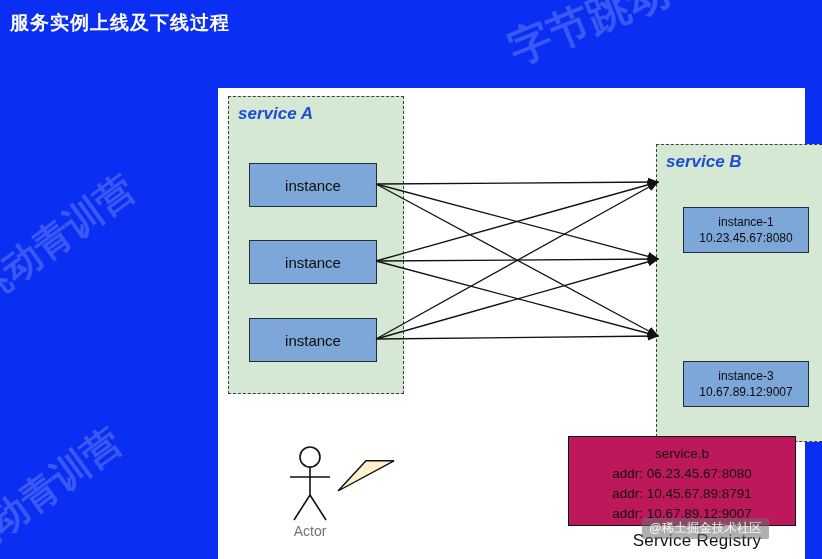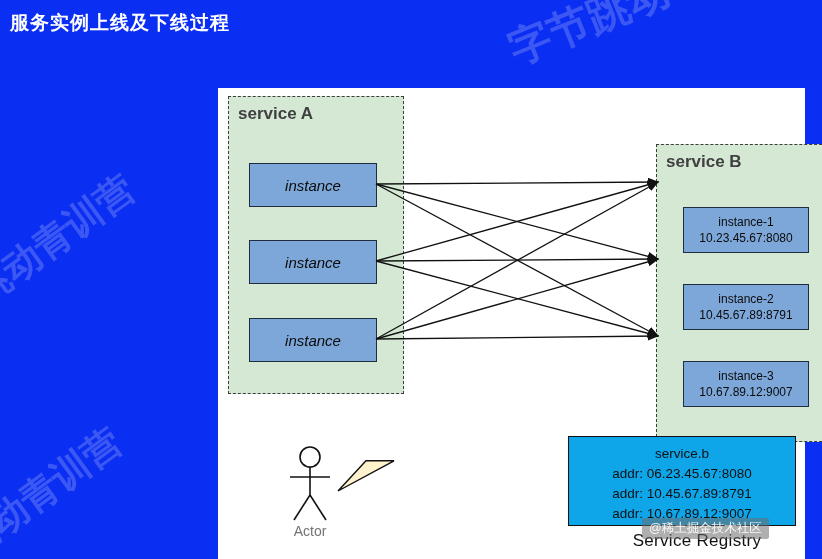--- a/index.html
+++ b/index.html
@@ -8,34 +8,34 @@
   .slide { position: relative; width: 822px; height: 559px; background: #0a2ef2; overflow: hidden; }
   .slide-title { position: absolute; left: 10px; top: 10px; font-size: 19px; font-weight: bold; color: #ffffff; letter-spacing: 1px; }
   .wm { position: absolute; color: rgba(255,255,255,0.20); font-weight: bold; white-space: nowrap; pointer-events: none; z-index: 1; }
   .wm-top-right { left: 505px; top: -8px; font-size: 42px; transform: rotate(-22deg); }
   .wm-left { left: -42px; top: 215px; font-size: 38px; transform: rotate(-36deg); }
   .wm-bottom-left { left: -55px; top: 468px; font-size: 38px; transform: rotate(-36deg); }
   .panel { position: absolute; left: 218px; top: 88px; width: 587px; height: 471px; background: #ffffff; z-index: 2; }
   .svcbox { position: absolute; background: #d5e8d4; border: 1.5px dashed #3d3d3d; }
   .svc-a { left: 10px; top: 8px; width: 176px; height: 298px; }
   .svc-b { left: 438px; top: 8px; width: 171px; height: 298px; margin-top: 48px; }
-  .svc-label { position: absolute; left: 9px; top: 7px; font-size: 17px; font-weight: 600; color: #404040; }
+  .svc-label { position: absolute; left: 9px; top: 7px; font-size: 17px; font-weight: 600; color: #1d4ed8; font-style: italic; }
   .inst { position: absolute; background: #7da7d8; border: 1px solid #1f2d3d; color: #0b0b0b;
           display: flex; align-items: center; justify-content: center; text-align: center; }
-  .inst-a { left: 20px; width: 128px; height: 44px; font-size: 15px; font-style: italic; }
+  .inst-a { left: 20px; width: 128px; height: 44px; font-size: 15px; }
   .inst-b { left: 26px; width: 126px; height: 46px; font-size: 12px; line-height: 1.35; flex-direction: column; }
   .arrows { position: absolute; left: 0; top: 0; width: 587px; height: 471px; pointer-events: none; }
   .actor-figure { position: absolute; left: 60px; top: 355px; width: 70px; height: 80px; }
   .actor-label { position: absolute; left: 60px; top: 435px; width: 64px; text-align: center; font-size: 14px; color: #737373; }
   .speech-bubble { position: absolute; left: 127px; top: 327px; width: 114px; height: 46px;
                    background: #fff2cc; border: 1px solid #111; font-size: 13.5px; color: #111;
                    display: flex; align-items: center; justify-content: center; text-align: center; padding: 4px 8px; z-index: 3; }
   .speech-tail { position: absolute; left: 118px; top: 372px; width: 62px; height: 34px; z-index: 4; }
   .registry-box { position: absolute; left: 350px; top: 348px; width: 228px; height: 90px;
-                  background: #0ea5e9; border: 1px solid #111; text-align: center; font-size: 13.5px;
+                  background: #be185d; border: 1px solid #111; text-align: center; font-size: 13.5px;
                   color: #111; padding-top: 7px; line-height: 20px; }
   .registry-title { font-size: 13.5px; }
   .registry-label { position: absolute; left: 379px; top: 443px; width: 200px; text-align: center;
                     font-size: 17px; color: #111; letter-spacing: 0.3px; }
   .credit { position: absolute; left: 424px; top: 430px; font-size: 12.5px; color: rgba(255,255,255,0.92);
             background: rgba(110,110,110,0.55); padding: 2px 7px; border-radius: 2px; z-index: 5; text-align: right; }
 </style>
 </head>
 <body>
 
@@ -60,24 +60,20 @@
       <div class="inst inst-a" style="top:221px">
         <span>instance</span>
       </div>
     </div>
 
     <div class="svcbox svc-b">
       <div class="svc-label">service B</div>
       <div class="inst inst-b" style="top:62px">
         <span>instance-1</span>
         <span>10.23.45.67:8080</span>
-      </div>
-      <div class="inst inst-b" style="top:139px">
-        <span>instance-2</span>
-        <span>10.45.67.89:8791</span>
       </div>
       <div class="inst inst-b" style="top:216px">
         <span>instance-3</span>
         <span>10.67.89.12:9007</span>
       </div>
     </div>
 
     <svg class="arrows" viewBox="0 0 587 471">
       <defs>
         <marker id="arrow" markerWidth="9" markerHeight="7" refX="8" refY="3.5" orient="auto">

